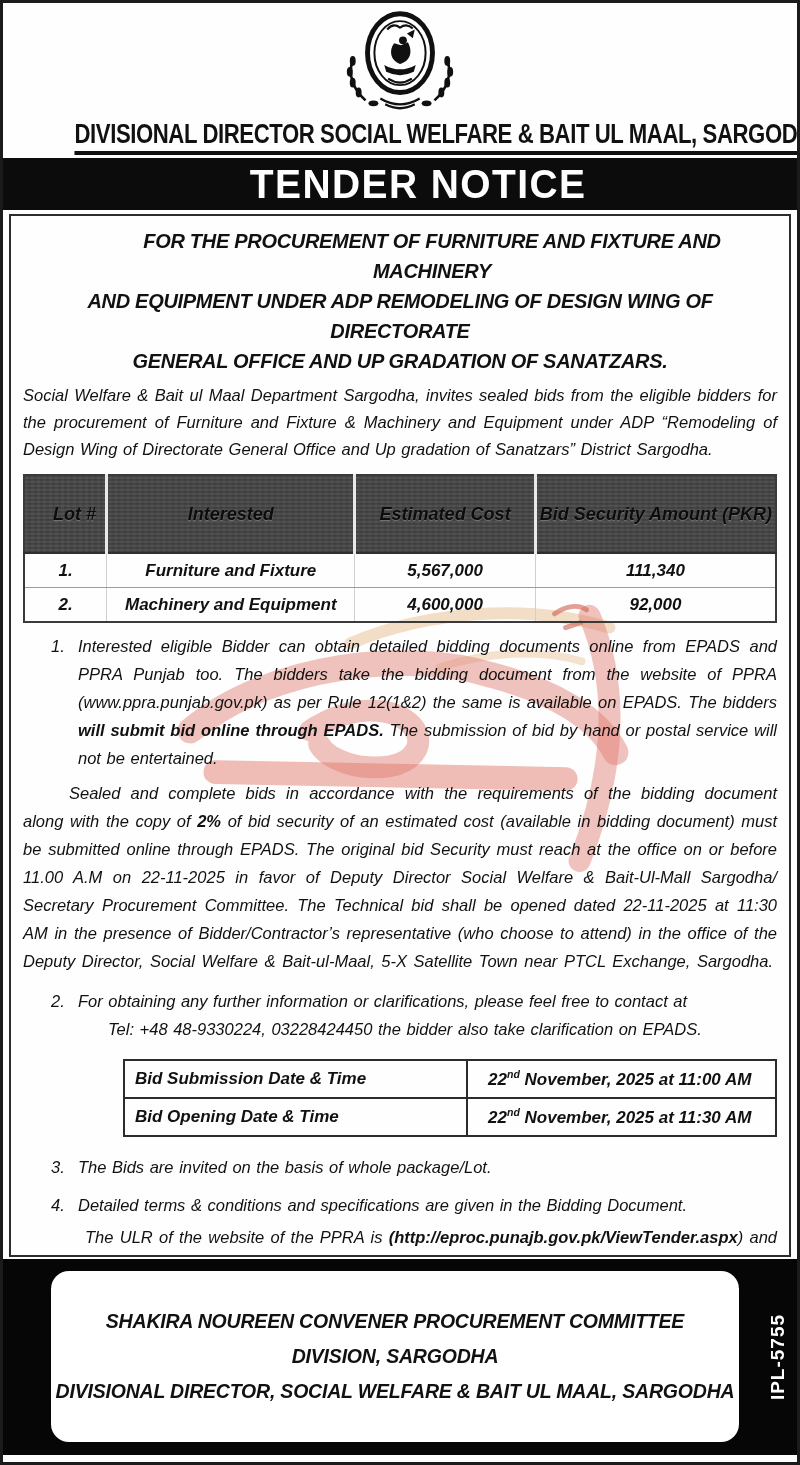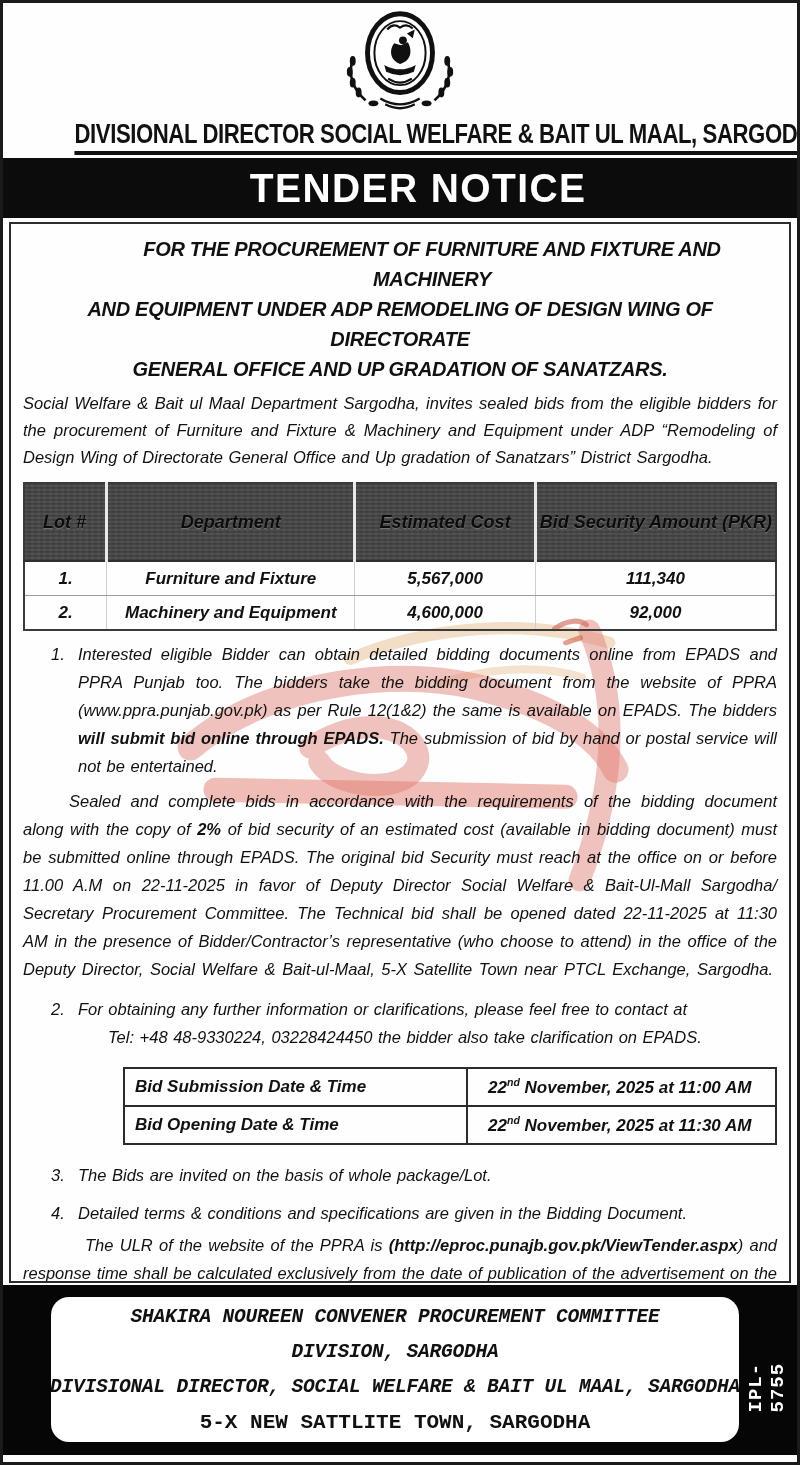--- a/index.html
+++ b/index.html
@@ -20,21 +20,21 @@
   .hdr { flex:none; text-align:center; padding-top:6px; }
   .logo-wrap { height:106px; display:flex; justify-content:center; align-items:flex-start; }
   .org-title {
     margin:4px auto 8px auto;
     font-weight:700; font-size:27px; letter-spacing:-0.5px;
     white-space:nowrap;
     transform:scaleX(0.82); transform-origin:50% 50%;
   }
   .org-title span { border-bottom:4px solid #111; padding-bottom:2px; }
   .notice-bar {
-    flex:none; height:60px; background:#0c0c0c;
+    flex:none; height:52px; background:#0c0c0c;
     display:flex; align-items:center; justify-content:center;padding-left:37px;
   }
   .notice-bar span {
     color:#fff; font-weight:700; font-size:41px; letter-spacing:1.5px;
     transform:scaleX(0.95);
   }
   
   .body-box {
     flex:1 1 auto; overflow:hidden;
     margin:4px 6px 2px 6px;
@@ -53,21 +53,21 @@
   table.lots th {
     height:74px; font-size:18px; font-weight:700; color:#0c0c0c;
     background-color:#565656;
     background-image:
       repeating-linear-gradient(0deg, rgba(15,15,15,.35) 0px, rgba(110,110,110,.18) 2px, rgba(25,25,25,.32) 4px),
       repeating-linear-gradient(90deg, rgba(70,70,70,.18) 0 3px, rgba(35,35,35,.22) 3px 6px);
     text-shadow:0 1px 1px rgba(170,170,170,.5);
     border-bottom:2px solid #2f2f2f;
   }
   table.lots th + th { border-left:3px solid #e9e9e9; }
-  table.lots th.lot-h { text-align:left; padding-left:18px; }
+  table.lots th.lot-h { text-align:left; padding-left:28px; }
   table.lots td {
     height:31px; font-size:17px; font-weight:700; text-align:center;
     border-bottom:1px solid #9c9c9c; border-right:1px solid #cfcfcf;
   }
   table.lots td:last-child { border-right:none; }
   table.lots td.lot-c { text-align:center; }
   col.c1{width:11%;} col.c2{width:33%;} col.c3{width:24%;} col.c4{width:32%;}
   
   .item { display:flex; font-size:16.5px; line-height:28px; }
   .item .num { flex:none; width:27px; margin-left:28px; }
@@ -84,23 +84,22 @@
   }
   table.dates td.lbl { width:370px; padding-left:10px; }
   table.dates td.val { width:320px; padding-left:20px; }
   sup { font-size:0.62em; }
   .item3 { margin-top:16px; }
   .item4 { margin-top:10px; }
   .ulr { margin:4px 0 0 0; font-size:16.5px; line-height:28px; text-align:justify; text-indent:62px; word-spacing:1px; }
   
   .footer-band {
     flex:none; position:relative;
-    height:170px; margin:0 0 7px 0;
+    height:196px; margin:0 0 7px 0;
     background:#060606;
-    font-family:Liberation Mono, monospace;
   }
   .sig-box {
     position:absolute; left:48px; right:58px; top:12px; bottom:13px;
     background:#fff; border-radius:18px;
     display:flex; flex-direction:column; justify-content:center; align-items:center;
     text-align:center;
   }
   .sig-line { font-style:italic; font-weight:700; font-size:19.5px; line-height:35px; letter-spacing:-0.2px; white-space:nowrap; }
   .sig-line.plain { font-style:normal; font-size:21px; letter-spacing:0; }
   .ipl {
@@ -173,21 +172,21 @@
     <table class="lots">
       <colgroup>
           <col class="c1">
           <col class="c2">
           <col class="c3">
           <col class="c4">
         </colgroup>
       <tbody>
           <tr>
         <th class="lot-h">Lot #</th>
-        <th>Department</th>
+        <th>Interested</th>
         <th>Estimated Cost</th>
         <th>Bid Security Amount (PKR)</th>
       </tr>
       <tr>
         <td class="lot-c">1.</td>
         <td>Furniture and Fixture</td>
         <td>5,567,000</td>
         <td>111,340</td>
       </tr>
       <tr>
@@ -238,18 +237,17 @@
 
     <p class="ulr"><span>The ULR of the website of the PPRA is </span><span style="font-weight: 700;">(http://eproc.punajb.gov.pk/ViewTender.aspx</span><span>) and response time shall be calculated exclusively from the date of publication of the advertisement on the website of the PPRA</span></p>
 
   </div>
 
   <div class="footer-band">
     <div class="sig-box">
       <div class="sig-line">SHAKIRA NOUREEN CONVENER PROCUREMENT COMMITTEE</div>
       <div class="sig-line">DIVISION, SARGODHA</div>
       <div class="sig-line">DIVISIONAL DIRECTOR, SOCIAL WELFARE &amp; BAIT UL MAAL, SARGODHA</div>
-      <div class="sig-line plain">5-X NEW SATTLITE TOWN, SARGODHA</div>
     </div>
     <div class="ipl">IPL-5755</div>
   </div>
 
 </div>
 
 </body></html>

